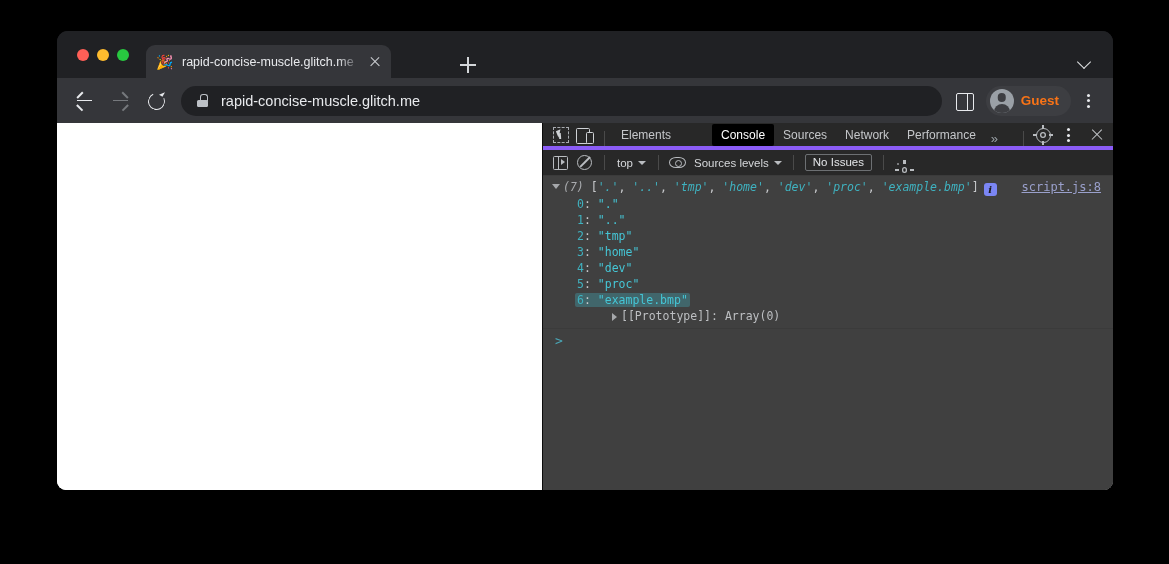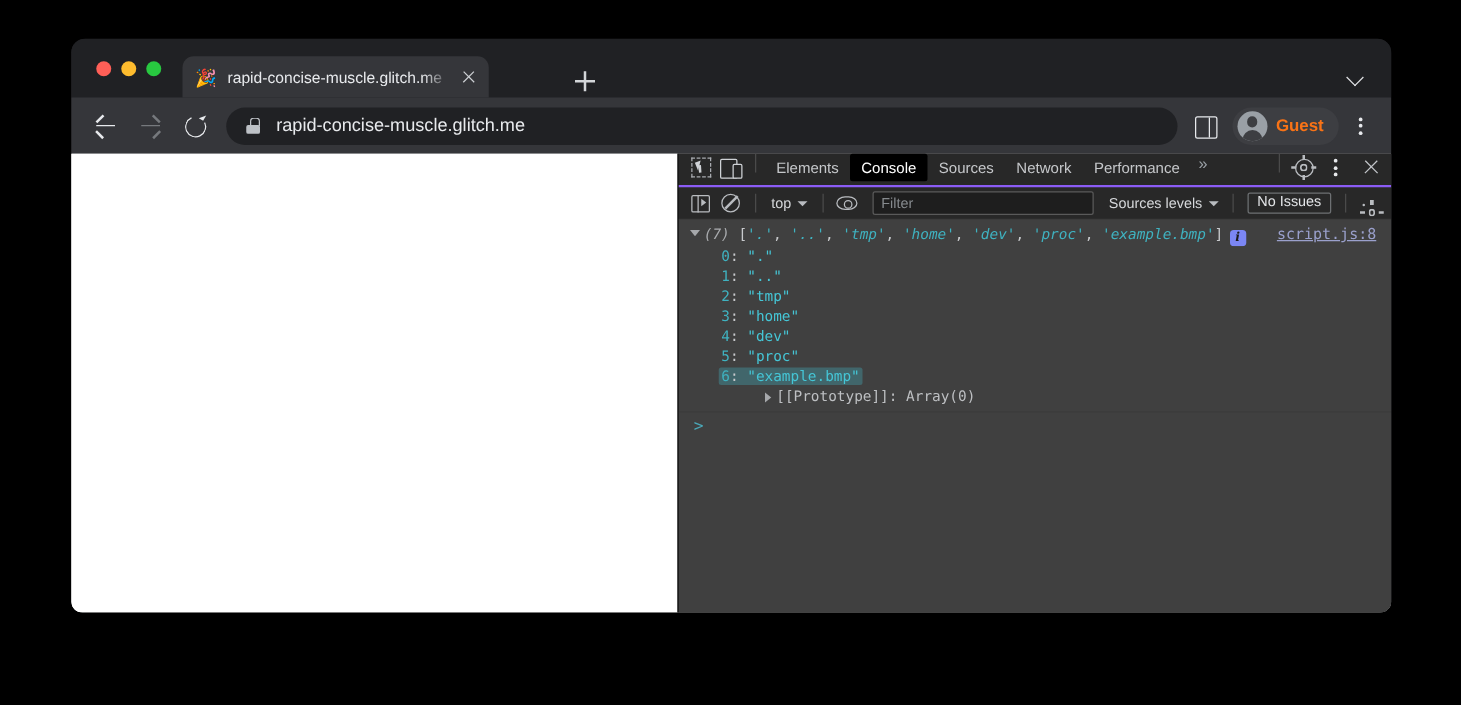--- a/index.html
+++ b/index.html
@@ -206,22 +206,22 @@
   .devtools {
     flex: 1 1 auto;
     background: #282828;
     border-left: 1px solid #0c0c0c;
     display: flex; flex-direction: column;
     min-width: 0;
   }
   .dt-tabbar {
     height: 27px; flex: 0 0 27px;
     background: #282828;
-    border-bottom: 2px solid #8b5cf6;
-    display: flex; align-items: flex-start;
+    border-bottom: 4px solid #8b5cf6;
+    display: flex; align-items: flex-end;
     padding: 0 4px 0 6px;
     box-sizing: border-box;
   }
   .dt-icnbtn { width: 24px; height: 22px; position: relative; flex: 0 0 24px; }
 
   .inspect-ic { position: absolute; left: 4px; top: 3px; width: 16px; height: 16px; }
   .inspect-ic .frame {
     position: absolute; inset: 0;
     border: 1.4px dashed #a8abb0;
   }
@@ -248,21 +248,21 @@
     border: 1.5px solid #cfd2d6; border-radius: 1.5px; background: #282828;
   }
 
   .dt-sep { width: 1px; height: 15px; background: #4a4a4a; margin: 0 7px; flex: 0 0 1px; }
 
   .dt-tab {
     padding: 0 9px; height: 22px; line-height: 22px;
     color: #c5c7ca; font-size: 12px;
     border-radius: 2px; white-space: nowrap;
   }
-  .dt-tab.active { background: #000; color: #ffffff; }
+  .dt-tab.active { background: #000; color: #ffffff; margin-left: 32px; }
 
   .dt-more { color: #9aa0a6; font-size: 13px; padding: 0 6px; letter-spacing: -1px; }
   .spacer { flex: 1 1 auto; }
 
   .gear {
     width: 15px; height: 15px; position: relative; flex: 0 0 15px;
   }
   .gear .ring-o {
     position: absolute; inset: 0; border: 1.8px solid #b9bcc0; border-radius: 50%;
   }
@@ -560,23 +560,20 @@
             <span class="caret-d"></span>
           </div>
           <span class="dt-sep"></span>
           <div class="dt-icnbtn">
             <span class="eye">
               <span class="outer"></span>
                 <span class="pupil"></span>
             </span>
           </div>
 
-          <div class="filter-input">
-            <span class="filter-ph">Filter</span>
-          </div>
 
           <div class="levels">
             <span>Sources levels</span>
             <span class="caret-d"></span>
           </div>
           <span class="dt-sep"></span>
           <div class="issues-pill">No Issues</div>
           <span class="dt-sep"></span>
           <div class="dt-settings-gear">
             <span class="gear">

